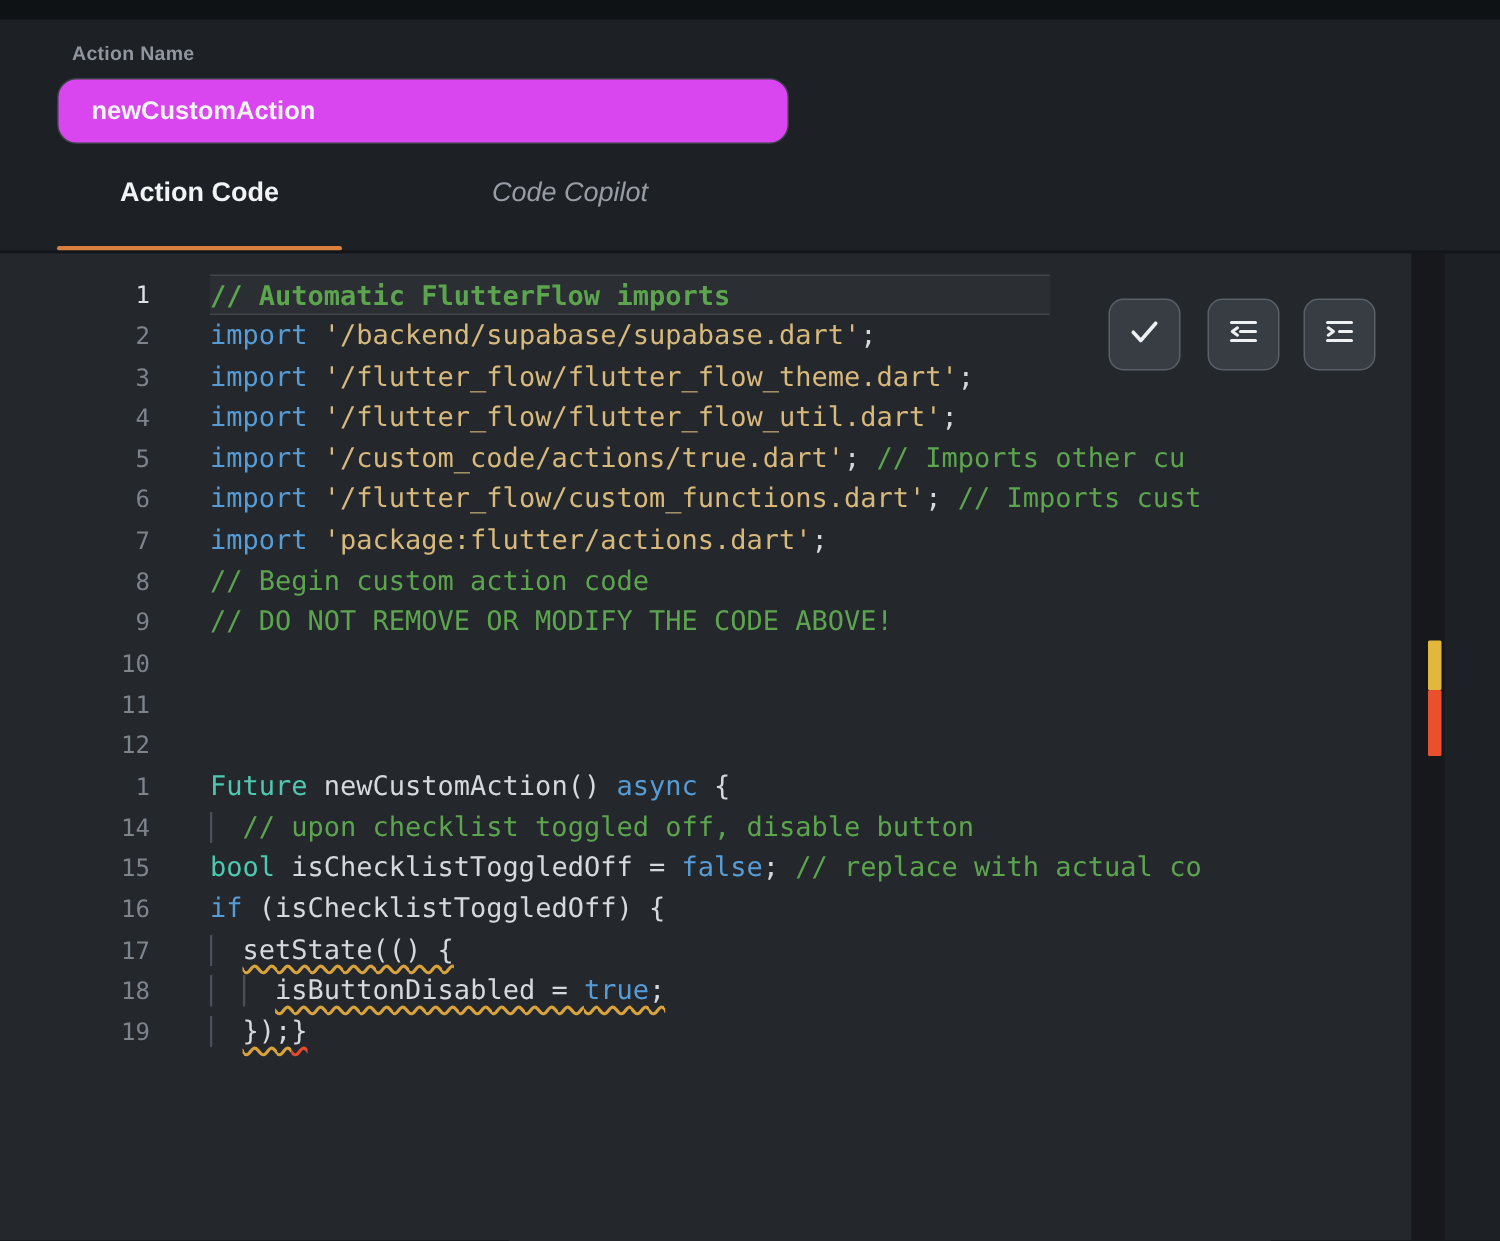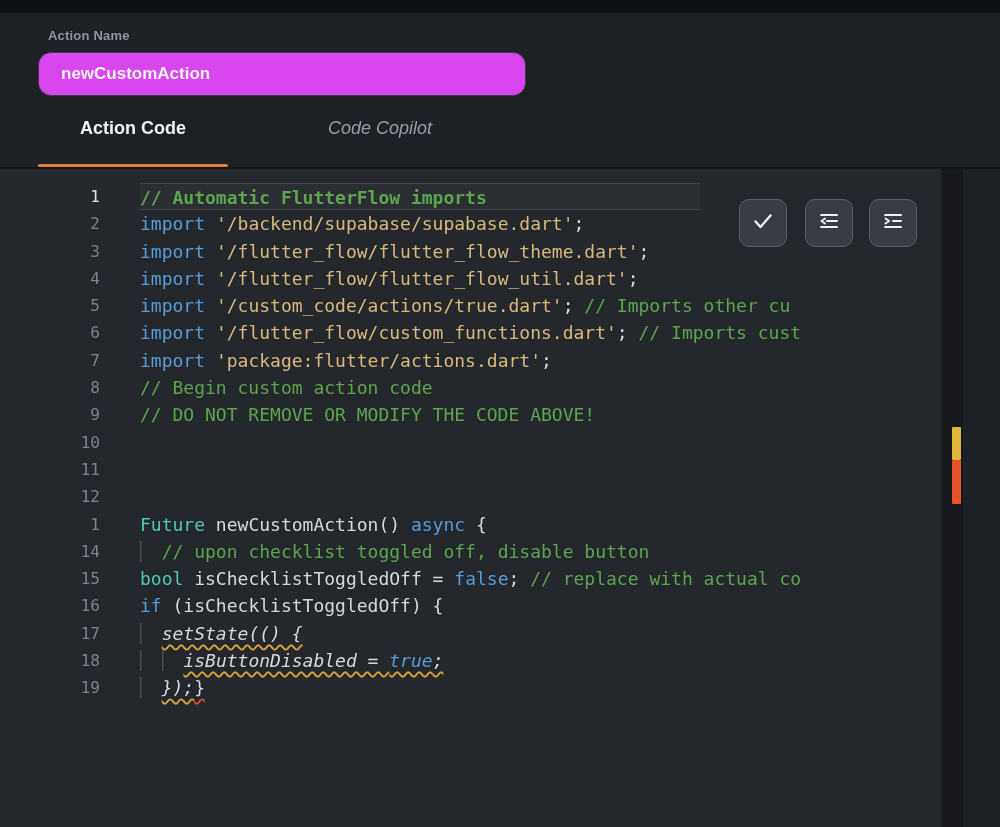--- a/index.html
+++ b/index.html
@@ -38,21 +38,21 @@
     display:inline-block;width:560px;box-sizing:border-box;height:27.3px;
     background:#2b2f34;border-top:1px solid #43474d;border-bottom:1px solid #43474d;font-weight:bold;
   }
   .tk-kw{color:#569cd6;}
   .tk-str{color:#d8b97c;}
   .tk-cmt{color:#5ca54e;}
   .tk-typ{color:#4ec9b0;}
   .tk-pl{color:#d6d9dc;}
   .tk-guide{box-shadow:inset 1.5px 0 0 #4a5057;}
   .sq-warn{text-decoration:underline;text-decoration-style:wavy;text-decoration-color:#d8a33a;
-           text-decoration-thickness:1.5px;text-underline-offset:4px;font-style:italic;}
+           text-decoration-thickness:1.5px;text-underline-offset:4px;}
   .sq-err{text-decoration:underline;text-decoration-style:wavy;text-decoration-color:#e2492f;
            text-decoration-thickness:1.5px;text-underline-offset:4px;}
   
   .tbtn{
     position:absolute;top:199px;width:48px;height:48px;box-sizing:border-box;border-radius:10px;
     background:#383d43;border:1px solid #596068;display:flex;align-items:center;justify-content:center;
     cursor:pointer;
   }
   .tbtn1{left:739px;}.tbtn2{left:805px;}.tbtn3{left:869px;}
   

